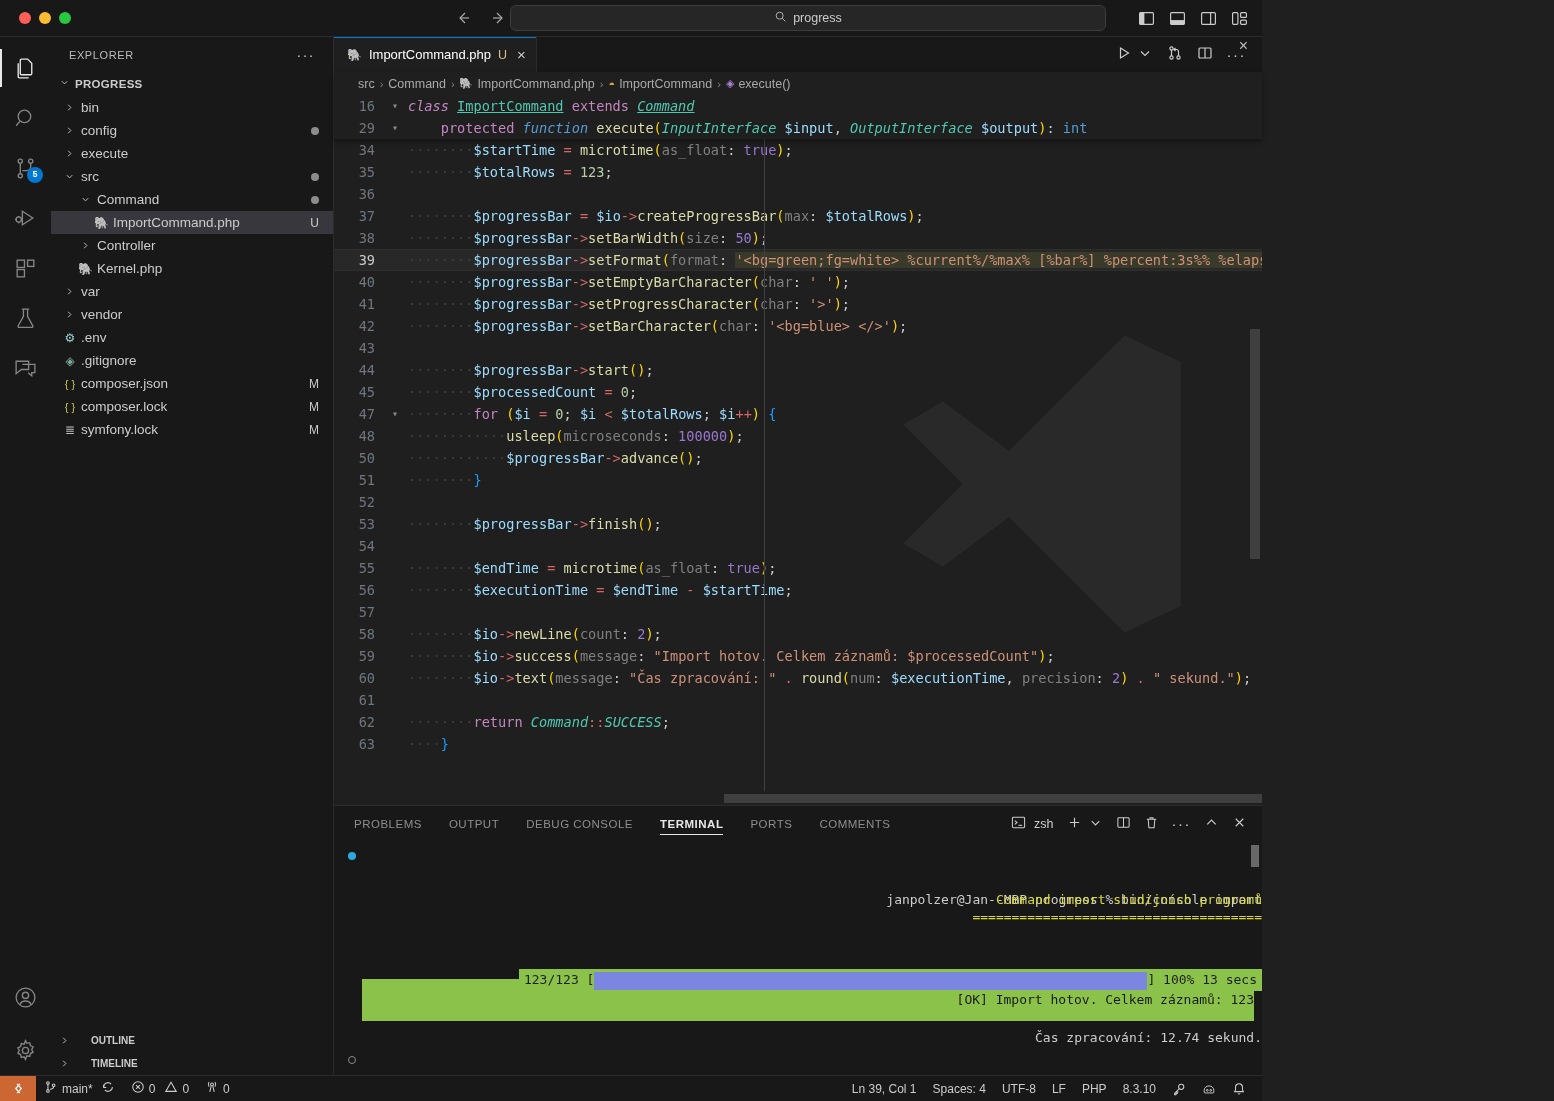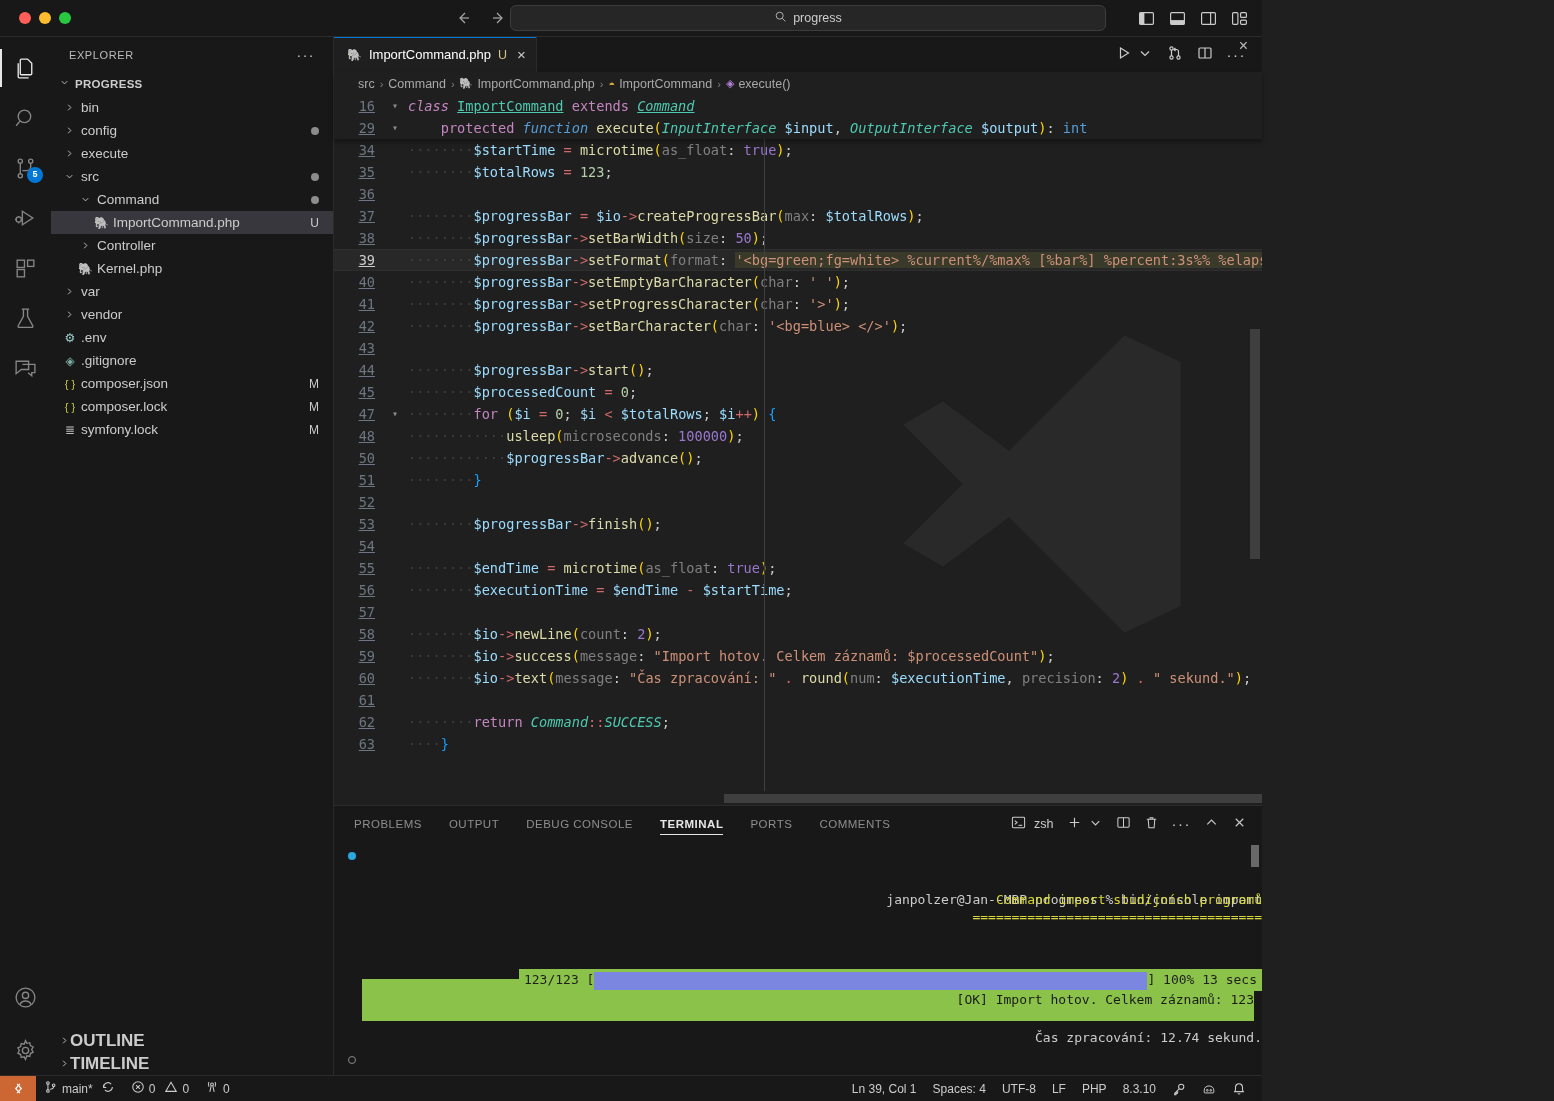--- a/index.html
+++ b/index.html
@@ -75,22 +75,22 @@
   .row.sel { background:#37373d; }
   .row .chev { width:16px; display:flex; align-items:center; justify-content:center; color:#cccccc; flex:0 0 16px; }
   .row .chev svg { width:11px; height:11px; }
   .row .ficon { width:18px; display:flex; align-items:center; justify-content:center; flex:0 0 18px;
                 font-size:12px; }
   .row .lbl { white-space:nowrap; }
   .row .mark { margin-left:auto; font-size:12px; color:#cccccc; }
   .dot-m { margin-left:auto; width:8px; height:8px; border-radius:50%; background:#8c8c8c; }
   .php-ico { color:#b07ad6; font-size:12px; }
   .sb-foot { }
-  .sb-foot .sec { height:23px; display:flex; align-items:center; gap:0; padding-left:8px;
-                  font-size:17px; font-weight:bold; color:#cccccc; }
+  .sb-foot .sec { height:23px; display:flex; align-items:center; gap:21px; padding-left:8px;
+                  font-size:10px; font-weight:bold; color:#cccccc; }
   .sb-foot .sec svg { width:11px; height:11px; }
 
   
   .editorarea { flex:1; display:flex; flex-direction:column; min-width:0; background:#1f1f1f; }
   .tabsrow { height:35px; flex:0 0 35px; background:#181818; display:flex; align-items:stretch;
              position:relative; }
   .tab {
     display:flex; align-items:center; gap:7px; padding:0 10px 0 13px; background:#1f1f1f;
     font-size:13px; color:#ffffff; border-right:1px solid #2b2b2b; position:relative;
   }
@@ -114,21 +114,21 @@
   .stickyhdr { background:#1f1f1f; box-shadow:0 3px 5px rgba(0,0,0,.35); position:relative; z-index:3; }
 
   .code {
     flex:1; position:relative; overflow:hidden; background:#1f1f1f;
     font-family:"DejaVu Sans Mono", monospace; font-size:13.6px; line-height:22px;
   }
   .cl { display:flex; height:22px; white-space:pre; position:relative; }
   .cl.hl { background:#282828; }
   .cl.hl:after { content:""; position:absolute; left:0; right:0; top:0; bottom:0;
                  border-top:1px solid #2e2e2e; border-bottom:1px solid #2e2e2e; pointer-events:none; }
-  .ln { width:52px; flex:0 0 52px; text-align:right; padding-right:11px; color:#6e7681;text-decoration:underline; }
+  .ln { width:52px; flex:0 0 52px; text-align:right; padding-right:11px; color:#6e7681; }
   .cl.hl .ln { color:#cccccc; }
   .fold { width:18px; flex:0 0 18px; text-align:center; color:#8b8b8b; font-size:10px; }
   .src { padding-left:4px; }
   .ind { color:#3f3f3f; }
   .guide { position:absolute; top:0; bottom:0; width:1px; background:#404040; }
 
   
   .kw   { color:#c586c0; }   
   .kw2  { color:#569cd6; }   
   .type { color:#4ec9b0; font-style:italic; }

